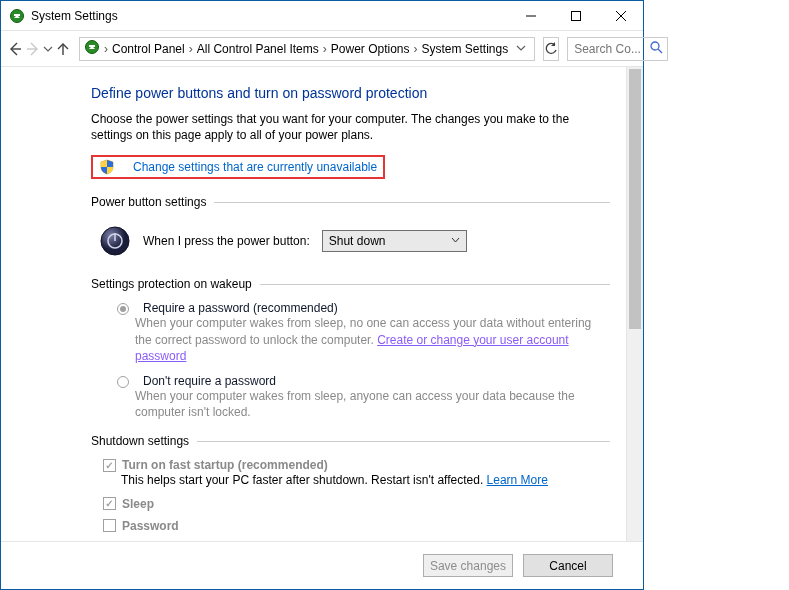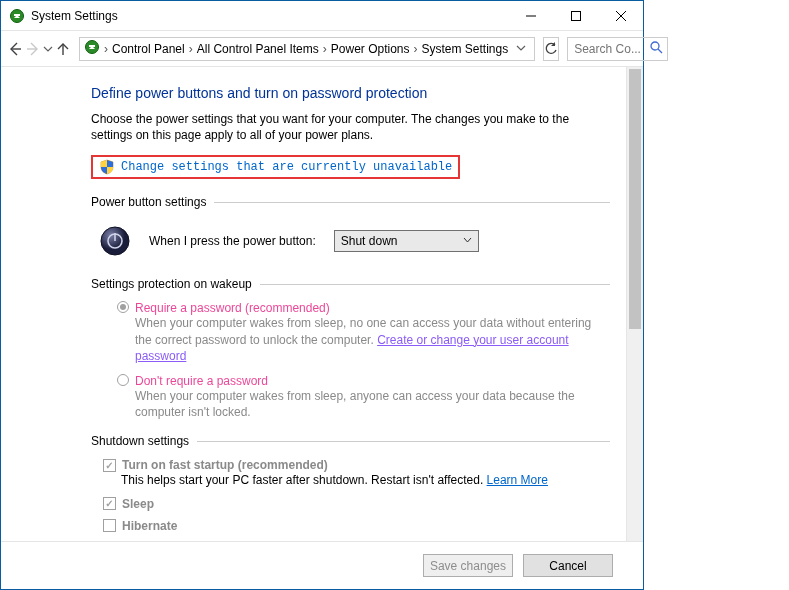--- a/index.html
+++ b/index.html
@@ -20,32 +20,32 @@
   .dd-arrow { margin-left: auto; color: #555; padding: 0 4px; }
   .refresh-btn { width: 24px; height: 24px; border: 1px solid #ccc; display: flex; align-items: center; justify-content: center; margin-right: 6px; }
   .searchbox { width: 110px; height: 24px; border: 1px solid #ccc; display: flex; align-items: center; padding: 0 4px; color: #888; }
   .searchbox input { border: none; outline: none; width: 78px; font-size: 12px; color: #888; background: transparent; }
   .content-wrap { flex: 1; display: flex; overflow: hidden; position: relative; }
   .content { flex: 1; overflow: auto; padding: 18px 16px 8px 90px; }
   .scrollbar { width: 17px; background: #f0f0f0; border-left: 1px solid #e5e5e5; position: relative; }
   .scrollbar .thumb { position: absolute; left: 2px; right: 2px; top: 2px; height: 260px; background: #c2c2c2; }
   h1.heading { color: #003399; font-size: 14px; font-weight: 400; margin: 0 0 10px 0; }
   .subtext { margin: 0 0 12px 0; line-height: 1.35; max-width: 560px; }
-  .change-link-box { border: 2px solid #e63535; display: inline-flex; align-items: center; padding: 2px 6px; gap: 6px; margin-bottom: 16px; font-family: Liberation Mono, monospace; }
+  .change-link-box { border: 2px solid #e63535; display: inline-flex; align-items: center; padding: 2px 6px; gap: 18px; margin-bottom: 16px; }
   .change-link-box a { color: #0066cc; text-decoration: none; }
   .shield { width: 16px; height: 16px; }
   .section { margin-bottom: 14px; max-width: 575px; }
   .section-header { display: flex; align-items: center; gap: 8px; margin-bottom: 10px; }
   .section-header .sh-label { white-space: nowrap; }
   .section-header .hr { flex: 1; height: 1px; background: #ccc; }
-  .power-btn-row { display: flex; align-items: center; gap: 18px; padding: 6px 0 6px 8px; }
+  .power-btn-row { display: flex; align-items: center; gap: 12px; padding: 6px 0 6px 8px; }
   .power-icon { width: 32px; height: 32px; }
   .dropdown { width: 145px; height: 22px; border: 1px solid #707070; background: #e9e9e9; display: flex; align-items: center; padding: 0 6px; justify-content: space-between; }
   .opt-block { padding-left: 26px; margin-bottom: 10px; max-width: 560px; }
-  .opt-head { display: flex; align-items: flex-start; gap: 6px; color: #ec4899; }
+  .opt-head { display: flex; align-items: flex-end; gap: 14px; color: #0f172a; }
   .opt-desc { color: #8a8a8a; padding-left: 18px; line-height: 1.35; }
   .opt-desc a { color: #8b5cf6; text-decoration: underline; }
   .chk-block { padding-left: 12px; margin-bottom: 8px; max-width: 560px; }
   .chk-head { display: flex; align-items: center; gap: 6px; color: #8a8a8a; font-weight: 600; }
   .chk-desc { color: #000; padding-left: 18px; line-height: 1.35; }
   .chk-desc a { color: #0066cc; text-decoration: underline; }
   .chk-box { width: 13px; height: 13px; border: 1px solid #a0a0a0; display: inline-flex; align-items: center; justify-content: center; font-size: 10px; color: #a0a0a0; }
   .radio-circ { width: 12px; height: 12px; border: 1px solid #a0a0a0; border-radius: 50%; display: inline-flex; align-items: center; justify-content: center; }
   .radio-circ.sel::after { content: ""; width: 6px; height: 6px; background: #a0a0a0; border-radius: 50%; }
   .footer { height: 48px; border-top: 1px solid #e5e5e5; display: flex; align-items: center; justify-content: flex-end; padding: 0 30px 0 14px; gap: 10px; }
@@ -246,21 +246,21 @@
         <div class="chk-block">
           <div class="chk-head">
             <span class="chk-box">✓</span>
             <span>Sleep</span>
           </div>
         </div>
 
         <div class="chk-block">
           <div class="chk-head">
             <span class="chk-box"></span>
-            <span>Hibernate</span>
+            <span>Password</span>
           </div>
         </div>
       </div>
 
     </div>
     <div class="scrollbar">
       <div class="thumb"></div>
     </div>
   </div>
 

